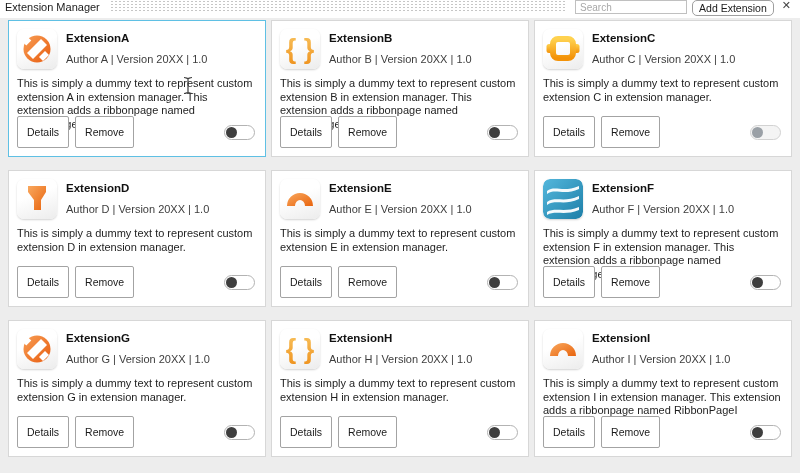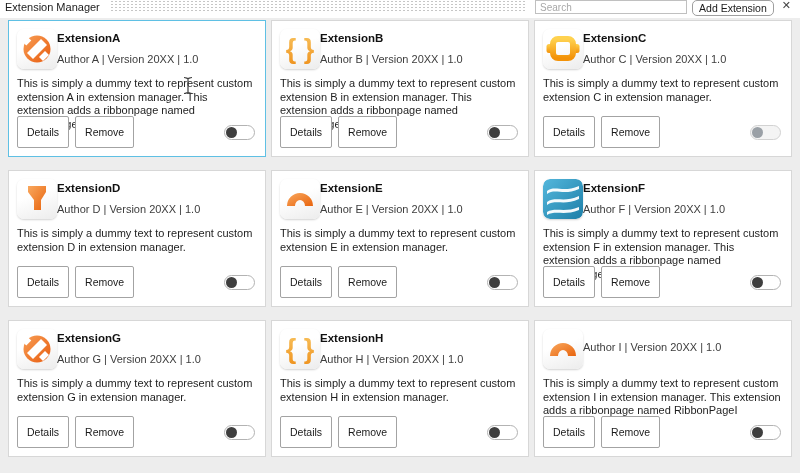--- a/index.html
+++ b/index.html
@@ -26,21 +26,21 @@
   }
   .gripper {
     flex: 1;
     height: 11px;
     margin: 0 8px 0 10px;
     background-image: radial-gradient(circle, #c6c6c6 0.8px, transparent 1px);
     background-size: 4px 3px;
     background-position: 0 0;
   }
   .search-box {
-    width: 152px;
+    width: 112px;
     height: 14px;
     border: 1px solid #c0c0c0;
     background: #ffffff;
     font-family: "Liberation Sans", sans-serif;
     font-size: 10px;
     padding: 0 4px;
     color: #333;
     outline: none;
   }
   .search-box::placeholder { color: #a8a8a8; }
@@ -85,21 +85,21 @@
   .icon-tile {
     width: 40px;
     height: 40px;
     flex: 0 0 40px;
     border-radius: 7px;
     background: linear-gradient(160deg, #ffffff 40%, #ececec 100%);
     box-shadow: 0 1px 2px rgba(0,0,0,0.18);
     overflow: hidden;
   }
   .icon-tile.blue-tile { background: none; box-shadow: 0 1px 2px rgba(0,0,0,0.18); }
-  .head-text { padding-top: 3px; }
+  .head-text { margin-left: 9px; padding-top: 3px; }
   .card-title { font-size: 11.5px; font-weight: bold; color: #111; }
   .card-meta  { font-size: 11px; color: #3d3d3d; margin-top: 9px; }
   .card-desc  {
     font-size: 11px;
     line-height: 13.5px;
     color: #1e1e1e;
     margin-top: 8px;
     padding-right: 2px;
   }
 
@@ -387,20 +387,21 @@
       <div class="icon-tile"><svg width="40" height="40" viewBox="0 0 40 40">
       <defs>
               <linearGradient id="gAr" x1="0" y1="0" x2="1" y2="1">
         <stop offset="0" stop-color="#f9a85e"></stop>
                 <stop offset="1" stop-color="#e8640e"></stop>
               </linearGradient>
             </defs>
       <path d="M7 27 A13 13 0 0 1 33 27 L25 27 A5 6 0 0 0 15 27 Z" fill="url(#gAr)"></path>
     </svg></div>
       <div class="head-text">
+        <div class="card-title">ExtensionI</div>
         <div class="card-meta">Author I | Version 20XX | 1.0</div>
       </div>
     </div>
     <div class="card-desc">This is simply a dummy text to represent custom extension I in extension manager. This extension adds a ribbonpage named RibbonPageI</div>
     <div class="card-foot">
       <button class="small-btn">Details</button>
       <button class="small-btn">Remove</button>
       <div class="toggle">
         <div class="knob"></div>
       </div>

